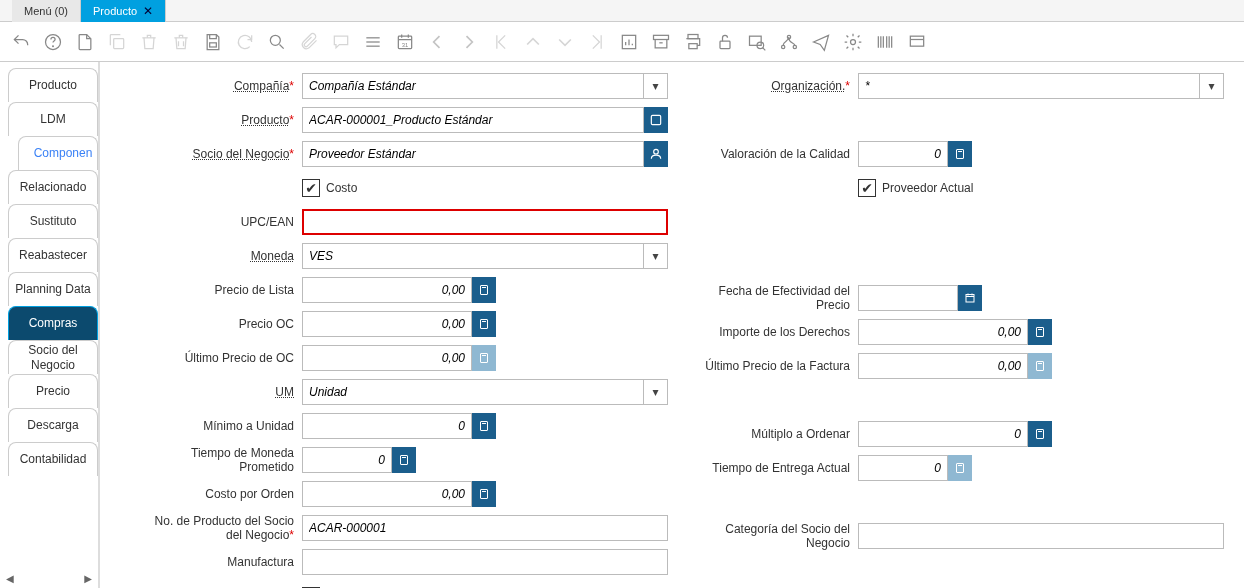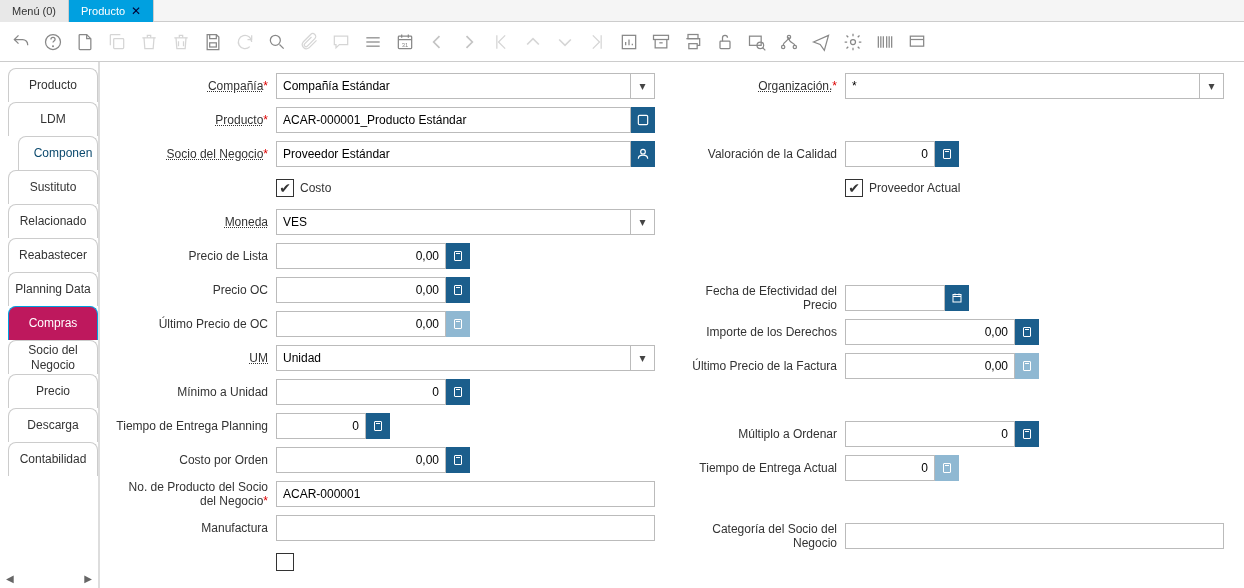--- a/index.html
+++ b/index.html
@@ -1,59 +1,59 @@
 <!DOCTYPE html>
 <html><head>
 <meta charset="utf-8">
 <style>
 * { box-sizing: border-box; margin: 0; padding: 0; }
 body { font-family: Arial, sans-serif; font-size: 12px; color: #333; background: #fff; width: 1244px; height: 588px; overflow: hidden; position: relative; }
 
 
-.top-tabs { display: flex; align-items: center; background: #f5f5f5; border-bottom: 1px solid #ccc; height: 22px; }
+.top-tabs { display: flex; align-items: center; background: #f5f5f5; border-bottom: 1px solid #ccc; height: 22px; padding-left: 12px; }
 .top-tab { padding: 4px 12px; border-right: 1px solid #ccc; font-size: 11px; background: #e8e8e8; cursor: pointer; height: 22px; display:flex; align-items:center;}
 .top-tab.active { background: #00a0e0; color: #fff; display:flex; align-items:center; }
 .top-tab .close-icon { margin-left: 6px; font-size: 12px; color: #555; cursor: pointer; }
 .top-tab.active .close-icon { color: #003; }
 
 
 .main-toolbar { display: flex; align-items: center; padding: 6px 10px; gap: 10px; border-bottom: 1px solid #ccc; height: 40px; }
 .tool-icon { width: 22px; height: 22px; color: #888; display:flex; align-items:center; justify-content:center; cursor:pointer; }
 .tool-icon svg { width: 20px; height: 20px; }
 
 
 .body-wrap { display: flex; height: calc(588px - 22px - 40px); }
 .side-tabs { width: 100px; padding-top: 6px; position: relative; border-right: 2px solid #ddd; background:#fff; }
 .side-tab { border: 1px solid #ccc; border-bottom:none; border-radius: 8px 8px 0 0; padding: 8px 6px; margin-left: 8px; margin-bottom: 0; font-size: 12px; text-align:center; background:#fff; cursor:pointer; height:34px; display:flex; align-items:center; justify-content:center; line-height:1.2;}
-.side-tab.sub { margin-left: 18px; color: #0c4a6e; padding-left: 16px; }
-.side-tab.active { background: #be185d; color: #fff; border-color:#00a0e0;}
+.side-tab.sub { margin-left: 18px; color: #3b82f6; padding-left: 16px; }
+.side-tab.active { background: #0c4a6e; color: #fff; border-color:#00a0e0;}
 .side-tab.italic { font-style: italic; }
 .side-tab-arrow-left, .side-tab-arrow-right { position:absolute; bottom:4px; font-size:10px; color:#666; cursor:pointer; }
 .side-tab-arrow-left { left:6px; }
 .side-tab-arrow-right { right:6px; }
 
 
-.form-scroll { flex:1; overflow:auto; padding: 10px 20px 10px 16px; }
+.form-scroll { flex:1; overflow:auto; padding: 10px 20px 10px 42px; }
 .form-columns { display:flex; gap: 30px; }
 .col { flex:1; }
 .form-row { display:flex; align-items:center; margin-bottom: 6px; min-height: 28px; }
 .form-label { width: 160px; text-align:right; padding-right: 8px; font-size: 12px; cursor: help;}
 .form-label .lbl-text { }
 .form-label.underlined .lbl-text { text-decoration: underline dotted; }
 .req { color: #d00; }
 .form-input-wrap { flex:1; display:flex; align-items:center; }
 .text-input { border: 1px solid #bbb; height: 26px; padding: 2px 6px; font-size: 12px; flex:1; background:#fff; }
 .text-input.narrow { max-width: 90px; text-align:right; }
 .highlighted { border: 2px solid #d00 !important; }
 .dropdown-btn, .field-btn { width: 24px; height: 26px; background: #fff; border: 1px solid #bbb; border-left:none; display:flex; align-items:center; justify-content:center; cursor:pointer; color:#444;}
 .field-btn.blue { background: #1b5e8c; color:#fff; border-color:#1b5e8c;}
 .field-btn.blue.disabled { background: #8fb8d2; border-color:#8fb8d2; }
 .checkbox-wrap { display:flex; align-items:center; gap:6px; }
 .checkbox-box { width:18px; height:18px; border:1px solid #333; display:flex; align-items:center; justify-content:center; background:#fff; cursor:pointer; font-size:14px;}
-input { font-family: inherit; }
+input { font-family: inherit; font-style: italic; }
 
 </style>
 </head>
 <body>
 
 <div class="top-tabs">
   <div class="top-tab">
       <span>Menú (0)</span>
     </div>
   <div class="top-tab active">
@@ -249,24 +249,24 @@
     <div class="side-tab">
         <span>Producto</span>
       </div>
     <div class="side-tab">
         <span>LDM</span>
       </div>
     <div class="side-tab sub">
         <span>Componen</span>
       </div>
     <div class="side-tab">
+        <span>Relacionado</span>
+      </div>
+    <div class="side-tab">
         <span>Sustituto</span>
-      </div>
-    <div class="side-tab">
-        <span>Relacionado</span>
       </div>
     <div class="side-tab">
         <span>Reabastecer</span>
       </div>
     <div class="side-tab">
         <span>Planning Data</span>
       </div>
     <div class="side-tab active">
         <span>Compras</span>
       </div>
@@ -323,20 +323,26 @@
         <div class="form-row">
           <div class="form-label"></div>
           <div class="form-input-wrap">
             <div class="checkbox-wrap">
               <div class="checkbox-box">✔</div>
               <span>Costo</span>
             </div>
           </div>
         </div>
         <div class="form-row">
+          <div class="form-label"><span class="lbl-text">UPC/EAN</span></div>
+          <div class="form-input-wrap">
+            <input class="text-input highlighted" value="" style="">
+          </div>
+        </div>
+        <div class="form-row">
           <div class="form-label underlined"><span class="lbl-text">Moneda</span></div>
           <div class="form-input-wrap">
             <input class="text-input" value="VES" style="">
             <div class="dropdown-btn">▾</div>
           </div>
         </div>
         <div class="form-row">
           <div class="form-label"><span class="lbl-text">Precio de Lista</span></div>
           <div class="form-input-wrap">
             <input class="text-input" style="text-align: right; max-width: 170px;" value="0,00">
@@ -385,21 +391,21 @@
             <input class="text-input" style="text-align: right; max-width: 170px;" value="0">
             <div class="field-btn blue">
                 <svg width="12" height="12" viewBox="0 0 24 24" fill="none" stroke="currentColor" stroke-width="2">
                   <rect x="5" y="3" width="14" height="18" rx="1"></rect>
                   <line x1="8" y1="7" x2="16" y2="7"></line>
                 </svg>
               </div>
           </div>
         </div>
         <div class="form-row">
-          <div class="form-label"><span class="lbl-text">Tiempo de Entrega Planning</span></div>
+          <div class="form-label"><span class="lbl-text">Tiempo de Moneda Prometido</span></div>
           <div class="form-input-wrap">
             <input class="text-input narrow" value="0" style="">
             <div class="field-btn blue">
                 <svg width="12" height="12" viewBox="0 0 24 24" fill="none" stroke="currentColor" stroke-width="2">
                   <rect x="5" y="3" width="14" height="18" rx="1"></rect>
                   <line x1="8" y1="7" x2="16" y2="7"></line>
                 </svg>
               </div>
           </div>
         </div>

